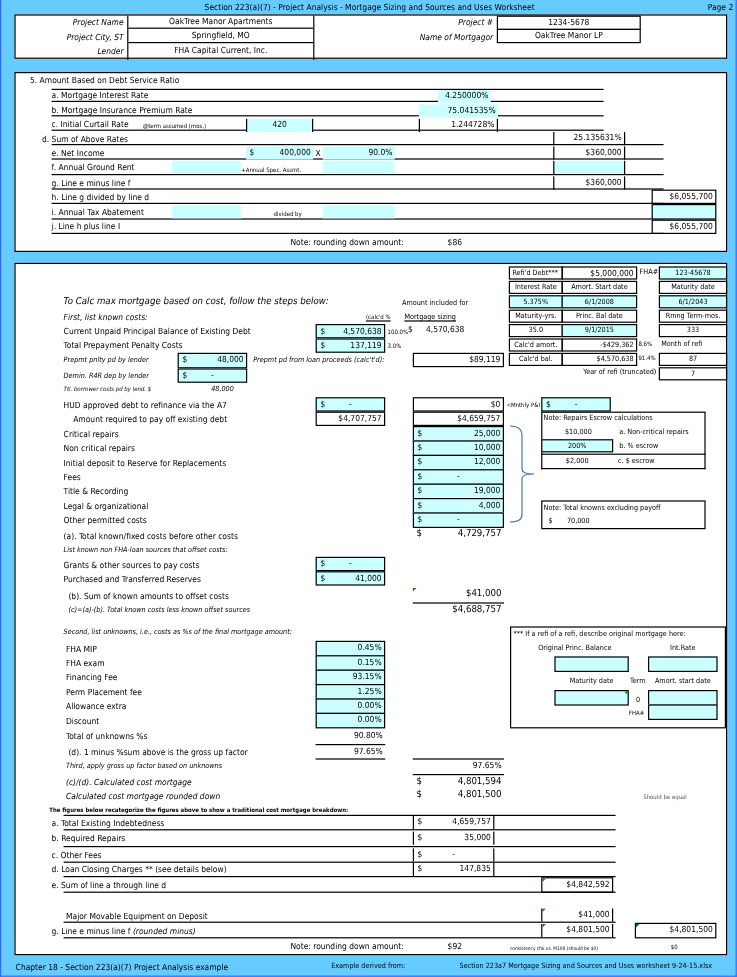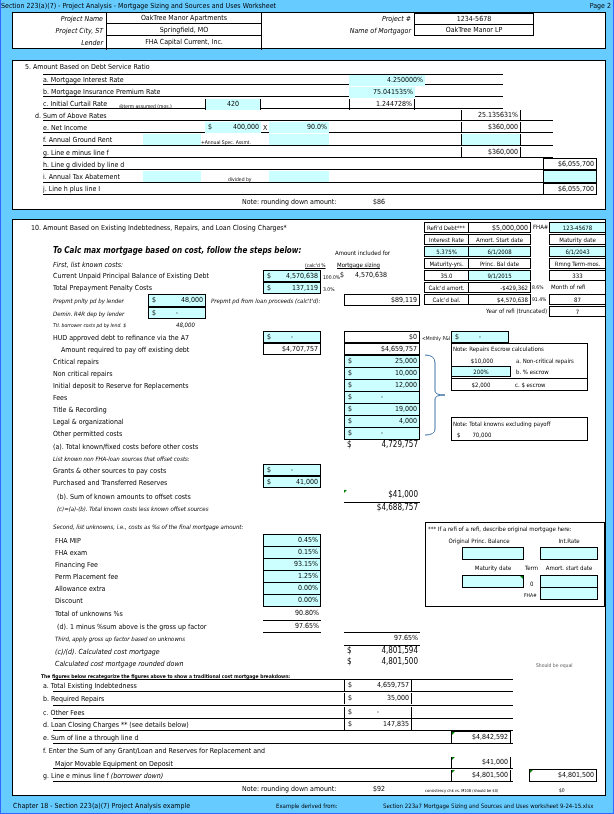--- a/index.html
+++ b/index.html
@@ -15,21 +15,21 @@
 .i{font-style:italic}
 .panel{background:#fff;border:1px solid #000;position:absolute}
 .cell{position:absolute;height:11px;line-height:10px;padding:0 2px;white-space:nowrap;overflow:hidden}
 .lbl{position:absolute;white-space:nowrap;line-height:10px}
 .dollar{position:absolute;left:3px}
 .tri{position:absolute;left:0;top:0;width:0;height:0;border-top:3px solid #008000;border-right:3px solid transparent}
 </style>
 </head>
 <body>
 
-<div class="lbl" style="left:0;width:614px;top:1px;">Section 223(a)(7) - Project Analysis - Mortgage Sizing and Sources and Uses Worksheet</div>
+<div class="lbl" style="left:0;width:614px;top:1px;text-align:center">Section 223(a)(7) - Project Analysis - Mortgage Sizing and Sources and Uses Worksheet</div>
 <div class="lbl" style="right:2px;top:1px">Page 2</div>
 
 <div class="panel" style="left:11px;top:12px;width:594px;height:37px">
   <div class="lbl i r" style="left:0;width:90px;top:1px">Project Name</div>
   <div class="lbl i r" style="left:0;width:90px;top:13px">Project City, ST</div>
   <div class="lbl i r" style="left:0;width:90px;top:25px">Lender</div>
   <div class="abs" style="left:93px;top:0;width:1px;height:37px;background:#000"></div>
   <div class="abs" style="left:248px;top:0;width:1px;height:37px;background:#000"></div>
   <div class="cell ctr bb" style="left:94px;top:0;width:154px">OakTree Manor Apartments</div>
   <div class="cell ctr bb" style="left:94px;top:12px;width:154px">Springfield, MO</div>
@@ -38,21 +38,21 @@
   <div class="lbl i r" style="left:300px;width:98px;top:13px">Name of Mortgagor</div>
   <div class="cell ctr b" style="left:401px;top:0;width:120px;height:12px">1234-5678</div>
   <div class="cell ctr b" style="left:401px;top:11px;width:120px;height:12px">OakTree Manor LP</div>
 </div>
 
 <div class="panel" style="left:11px;top:60px;width:594px;height:150px">
   <div class="lbl" style="left:12px;top:1px">5.   Amount Based on Debt Service Ratio</div>
 
   <div class="abs bb" style="left:30px;top:13px;width:460px;height:11px;border-top:1px solid #000"></div>
   <div class="lbl" style="left:30px;top:14px">a. Mortgage Interest Rate</div>
-  <div class="cell c r" style="left:336px;top:14px;width:76px">4.250000%</div>
+  <div class="cell c r" style="left:352px;top:14px;width:44px">4.250000%</div>
 
   <div class="abs bb" style="left:30px;top:25px;width:460px;height:11px"></div>
   <div class="lbl" style="left:30px;top:26px">b. Mortgage Insurance Premium Rate</div>
   <div class="cell c r" style="left:336px;top:26px;width:66px">75.041535%</div>
 
   <div class="abs bb" style="left:30px;top:37px;width:460px;height:11px"></div>
   <div class="lbl" style="left:30px;top:38px">c. Initial Curtail Rate</div>
   <div class="lbl" style="left:106px;top:40px;font-size:5px">@term assumed (mos.)</div>
   <div class="cell c ctr" style="left:192px;top:38px;width:56px;border-left:1px solid #000;border-right:1px solid #000">420</div>
   <div class="cell r" style="left:336px;top:38px;width:66px;border-left:1px solid #000;border-right:1px solid #000">1.244728%</div>
@@ -91,22 +91,21 @@
   <div class="cell c b" style="left:530px;top:109px;width:54px;height:13px"></div>
 
   <div class="lbl" style="left:30px;top:123px">j. Line h plus line I</div>
   <div class="abs bb" style="left:30px;top:122px;width:510px;height:12px"></div>
   <div class="cell r b" style="left:530px;top:122px;width:54px;height:12px">$6,055,700</div>
   <div class="lbl" style="left:229px;top:136px">Note: rounding down amount:</div>
   <div class="lbl" style="left:360px;top:136px">$86</div>
 </div>
 
 <div class="panel" style="left:11px;top:219px;width:594px;height:577px">
-  <div class="lbl" style="left:18px;top:3px">10. Amount Based on Existing Indebtedness, Repairs, and Loan Closing Charges*</div>
-  <div class="lbl i" style="left:40px;top:26px;font-size:8px;font-weight:bold">To Calc max mortgage based on cost, follow the steps below:</div>
+  <div class="lbl i" style="left:40px;top:26px;font-size:8px;font-weight:normal">To Calc max mortgage based on cost, follow the steps below:</div>
   <div class="lbl" style="left:322px;top:28px;font-size:6px">Amount included for</div>
   <div class="lbl i" style="left:40px;top:40px">First, list known costs:</div>
   <div class="lbl" style="left:292px;top:40px;font-size:5px;text-decoration:underline">(calc'd %</div>
   <div class="lbl" style="left:324px;top:40px;font-size:6px;text-decoration:underline">Mortgage sizing</div>
 
   <div class="lbl" style="left:40px;top:51px">Current Unpaid Principal Balance of Existing Debt</div>
   <div class="cell c r b" style="left:250px;top:50px;width:58px;height:12px"><span class="dollar">$</span><span>4,570,638</span></div>
   <div class="lbl" style="left:310px;top:52px;font-size:5px">100.0%</div>
   <div class="cell r" style="left:324px;top:50px;width:52px"><span class="dollar">$</span><span>4,570,638</span></div>
 
@@ -269,25 +268,24 @@
   <div class="abs bb" style="left:40px;top:473px;width:460px;height:13px"></div>
   <div class="lbl" style="left:30px;top:488px">c. Other Fees</div>
   <div class="cell ctr" style="left:331px;top:487px;width:68px;border-left:1px solid #000;border-right:1px solid #000"><span class="dollar">$</span><span>-</span></div>
   <div class="abs bb" style="left:40px;top:487px;width:460px;height:12px"></div>
   <div class="lbl" style="left:30px;top:500px">d. Loan Closing Charges ** (see details below)</div>
   <div class="cell r" style="left:331px;top:499px;width:68px;border-left:1px solid #000;border-right:1px solid #000"><span class="dollar">$</span><span>147,835</span></div>
   <div class="abs bb" style="left:40px;top:499px;width:460px;height:12px"></div>
   <div class="lbl" style="left:30px;top:513px">e. Sum of line a through line d</div>
   <div class="cell r b" style="left:438px;top:511px;width:60px;height:13px"><span class="tri"></span>$4,842,592</div>
   <div class="abs bb" style="left:40px;top:511px;width:460px;height:13px"></div>
-  <div class="lbl" style="left:30px;top:526px">f.  Enter the Sum of any Grant/Loan and Reserves for Replacement and</div>
   <div class="lbl" style="left:42px;top:539px">Major Movable Equipment on Deposit</div>
   <div class="cell r" style="left:438px;top:537px;width:60px;border-left:1px solid #000;border-right:1px solid #000"><span class="tri"></span>$41,000</div>
   <div class="abs bb" style="left:40px;top:537px;width:460px;height:12px"></div>
-  <div class="lbl" style="left:30px;top:551px"><span>g. Line e minus line f</span> <i>(borrower down)</i></div>
+  <div class="lbl" style="left:30px;top:551px"><span>g. Line e minus line f</span> <i>(rounded minus)</i></div>
   <div class="cell r" style="left:438px;top:550px;width:60px;border-left:1px solid #000;border-right:1px solid #000"><span class="tri"></span>$4,801,500</div>
   <div class="abs bb" style="left:40px;top:549px;width:460px;height:13px"></div>
   <div class="cell r b" style="left:516px;top:549px;width:68px;height:13px"><span class="tri"></span>$4,801,500</div>
   <div class="lbl" style="left:229px;top:564px">Note: rounding down amount:</div>
   <div class="lbl" style="left:360px;top:564px">$92</div>
   <div class="lbl" style="left:412px;top:566px;font-size:4px">consistency chk vs. M108 (should be $0)</div>
   <div class="lbl" style="left:546px;top:565px;font-size:5px">$0</div>
 </div>
 
 <div class="lbl" style="left:12px;top:801px">Chapter 18 - Section 223(a)(7) Project Analysis example</div>

